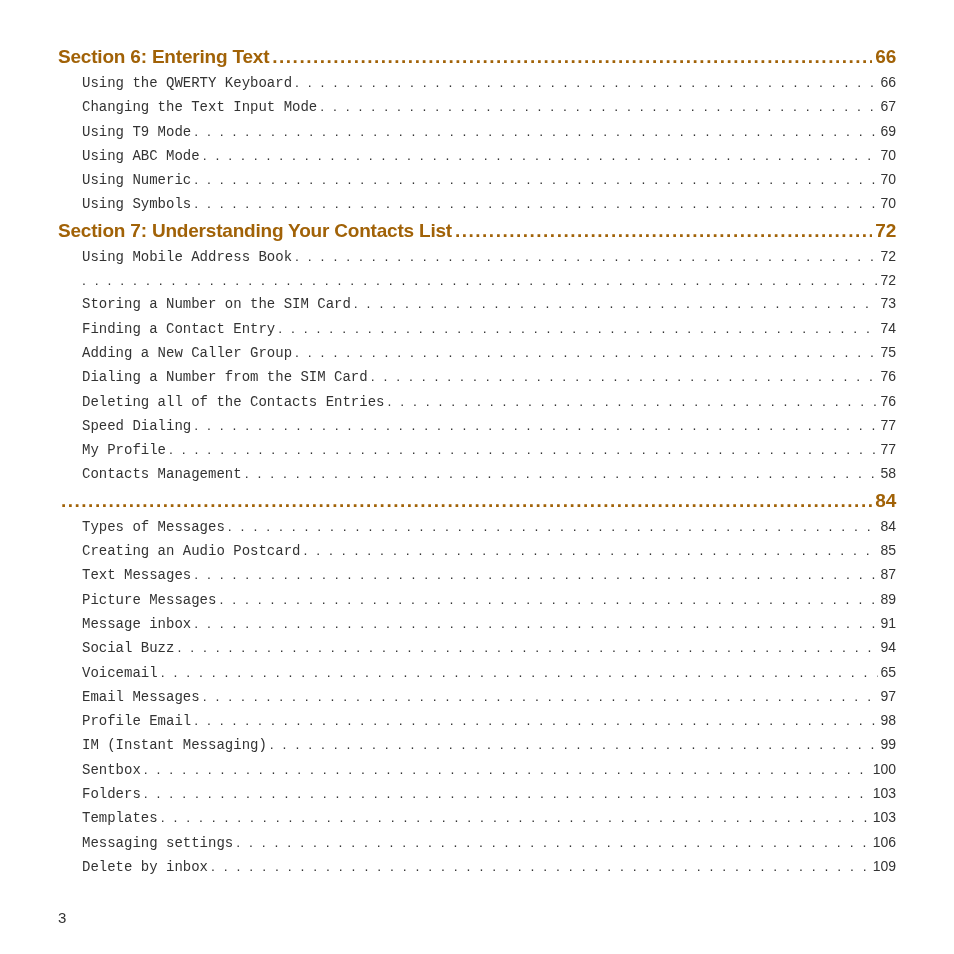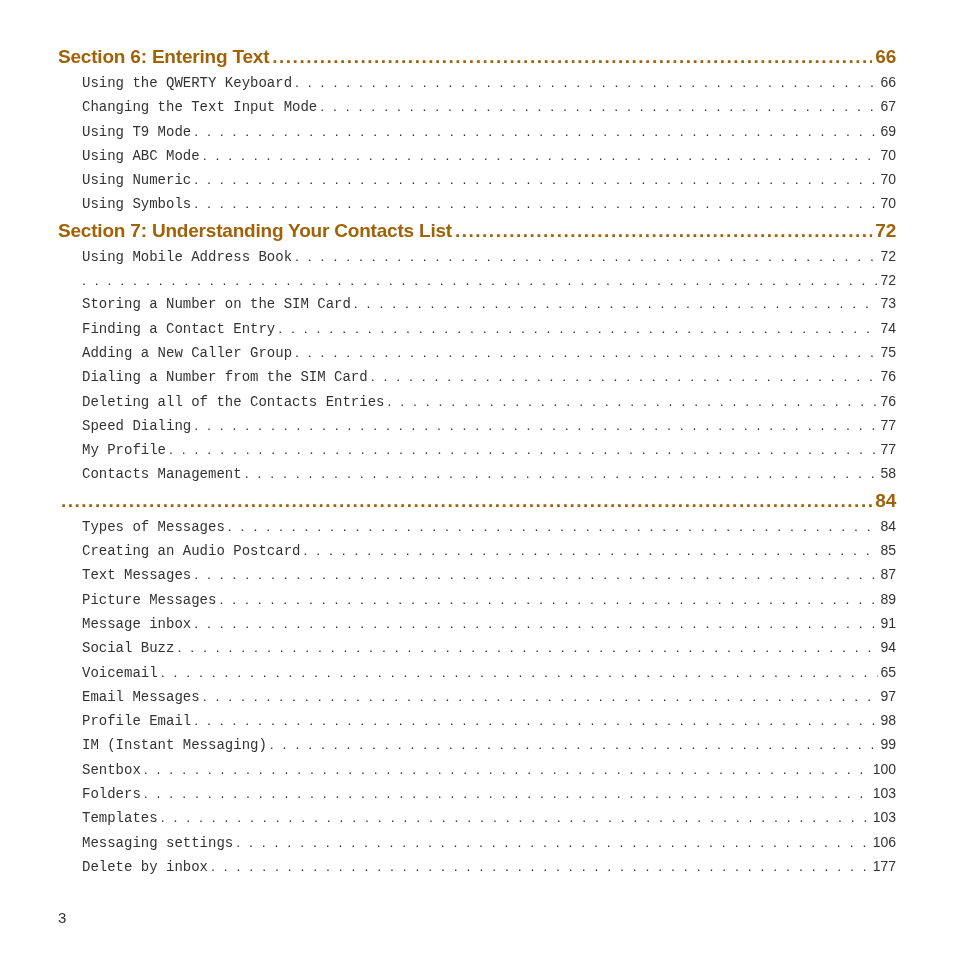--- a/index.html
+++ b/index.html
@@ -220,17 +220,17 @@
       <span class="page">103</span>
     </div>
     <div class="entry">
       <span class="title">Messaging settings </span>
       <span class="dots"> . . . . . . . . . . . . . . . . . . . . . . . . . . . . . . . . . . . . . . . . . . . . . . . . . . . . . . . . . . . . . . . . . . . . . . . . . . . . . . . . . . . . . . . . . . . . . . . . . . . . . . . . . . . . . . . . . . . . . . . . . . . . . . . . . . . . . . . . . . . . . . . . . . . . . . . . . . . . . . . . . . . . . . . . . . . . . . . . . . . . . . . . . . . . . . . . . . . . . . . .</span>
       <span class="page">106</span>
     </div>
     <div class="entry">
       <span class="title">Delete by inbox </span>
       <span class="dots"> . . . . . . . . . . . . . . . . . . . . . . . . . . . . . . . . . . . . . . . . . . . . . . . . . . . . . . . . . . . . . . . . . . . . . . . . . . . . . . . . . . . . . . . . . . . . . . . . . . . . . . . . . . . . . . . . . . . . . . . . . . . . . . . . . . . . . . . . . . . . . . . . . . . . . . . . . . . . . . . . . . . . . . . . . . . . . . . . . . . . . . . . . . . . . . . . . . . . . . . .</span>
-      <span class="page">177</span>
+      <span class="page">109</span>
     </div>
   </div>
 
 <div class="page-number">3</div>
 
 </body></html>

